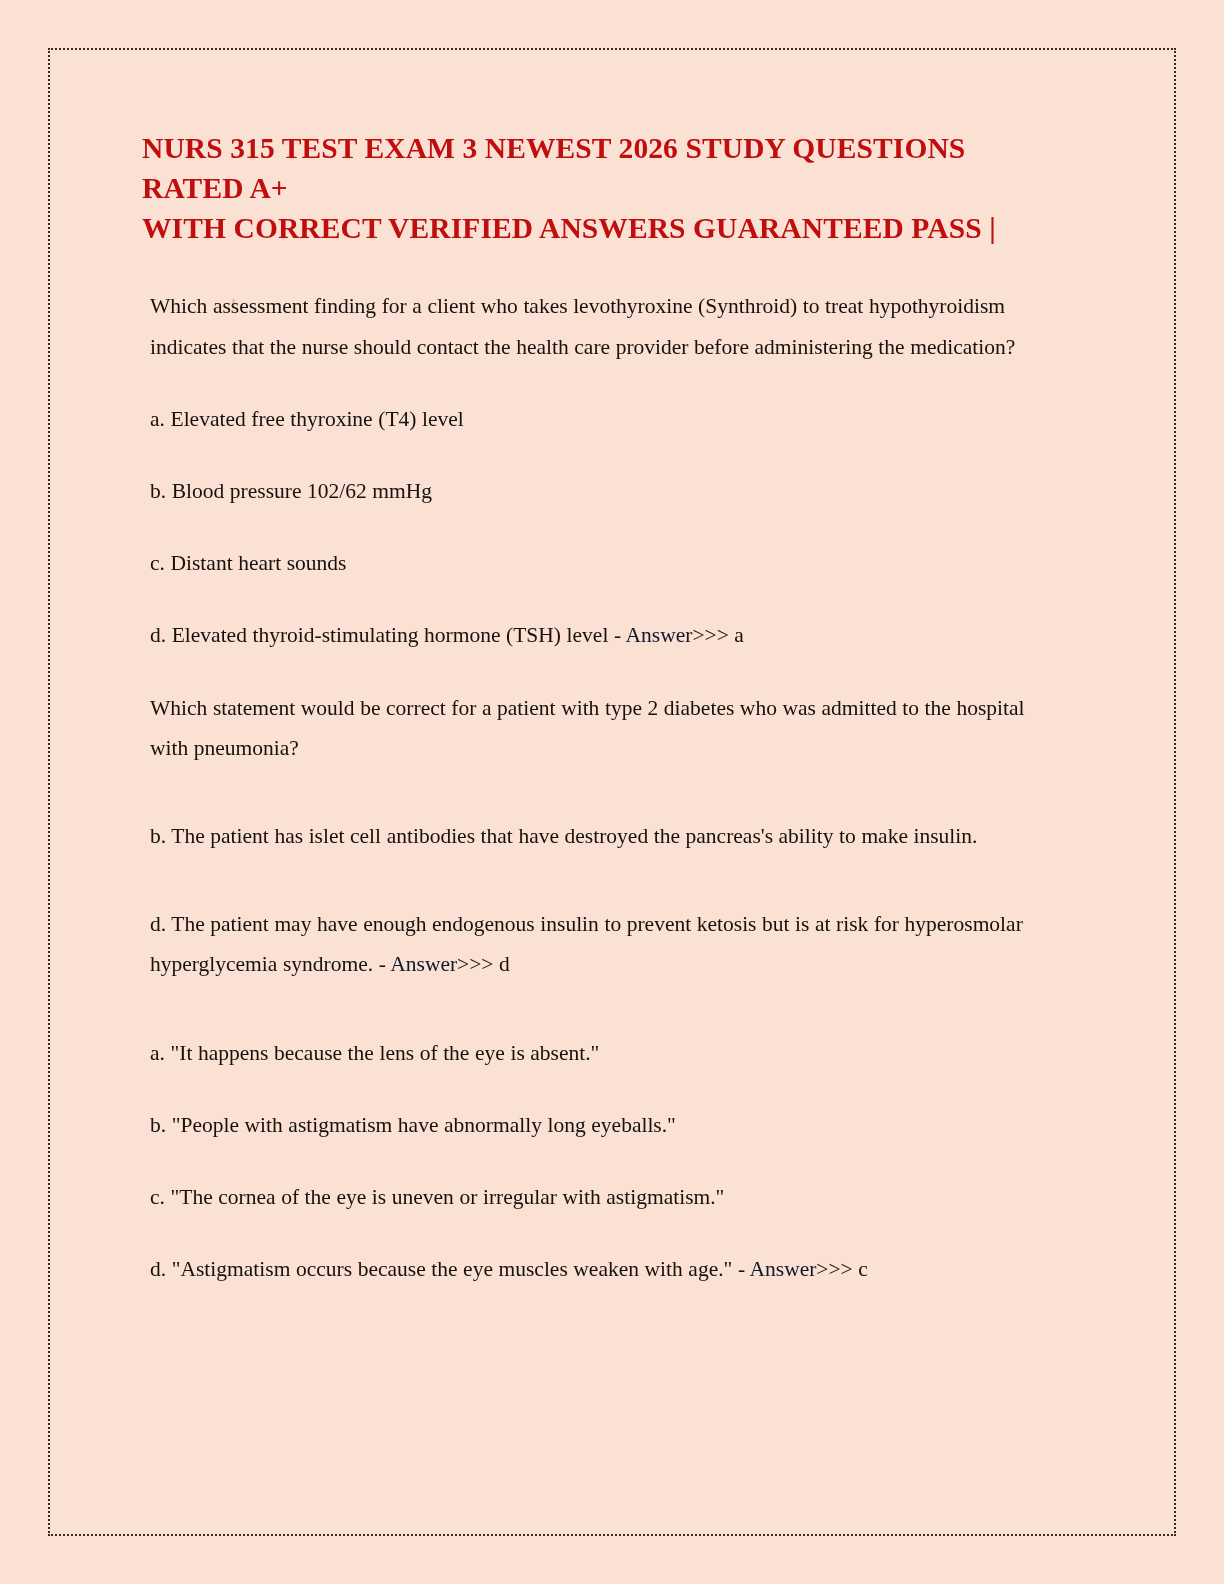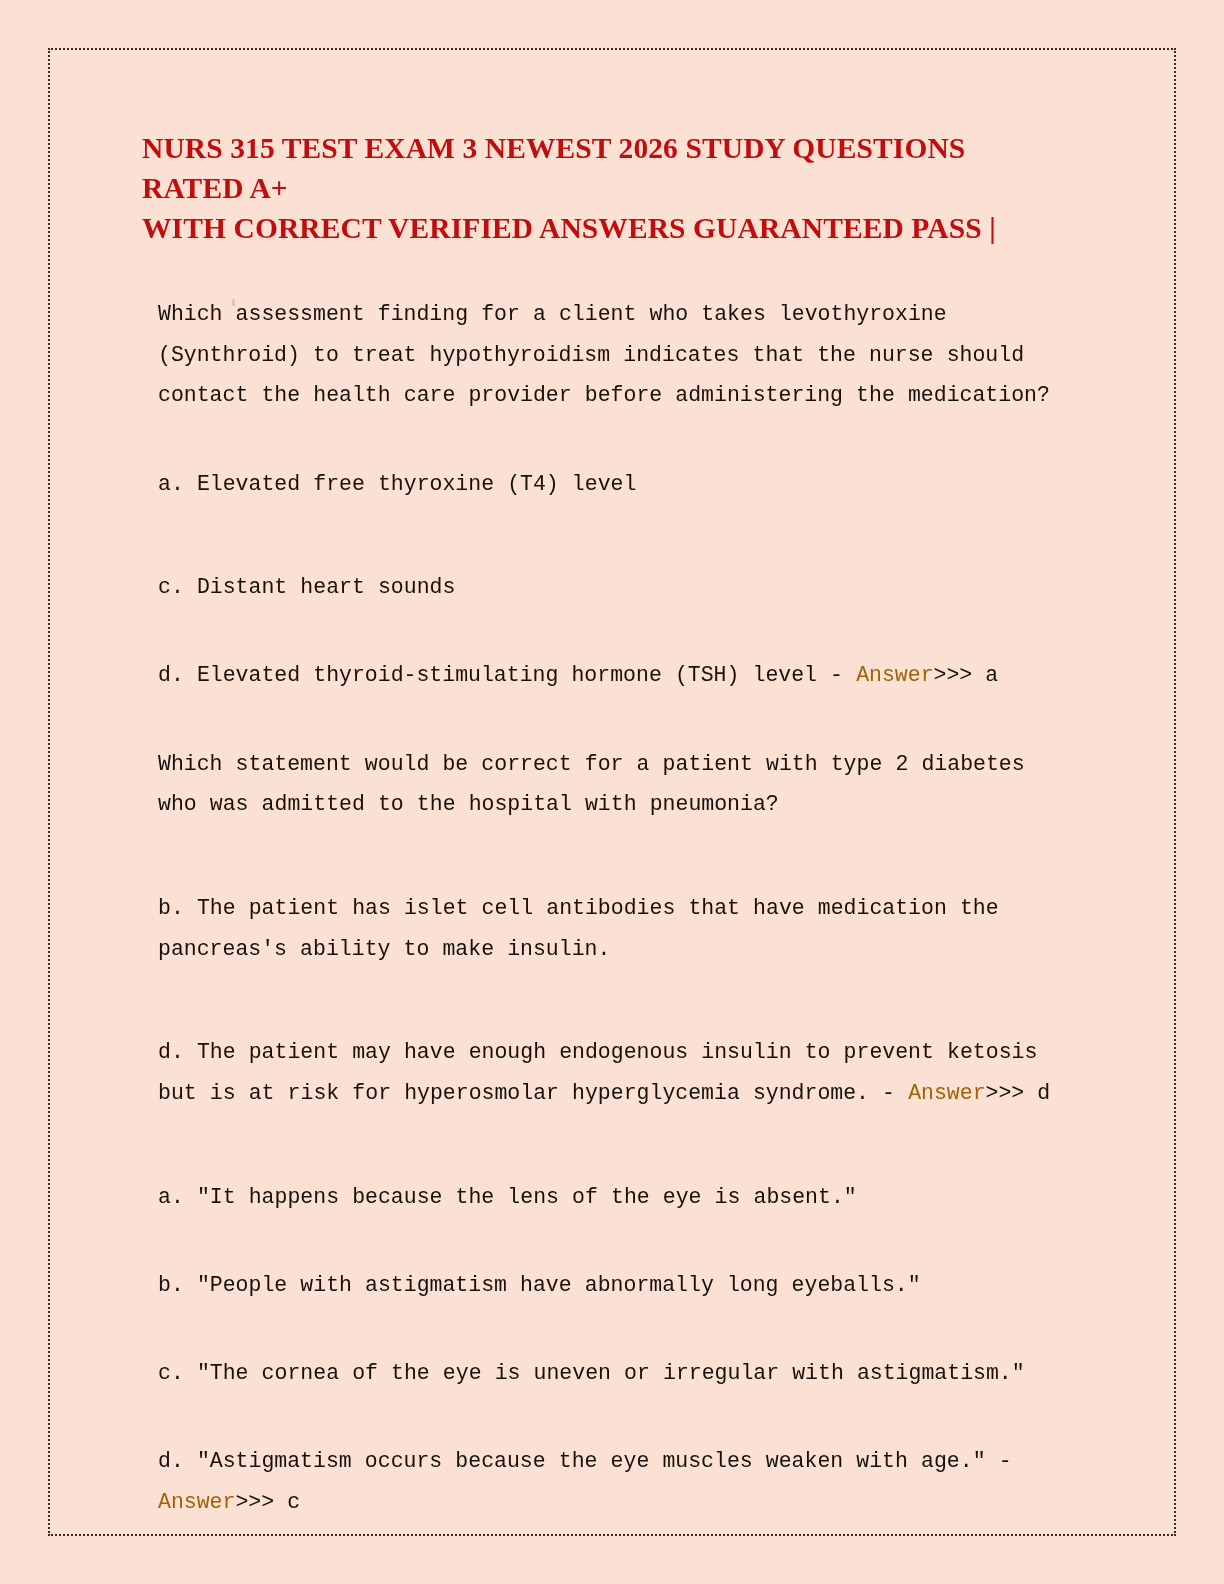--- a/index.html
+++ b/index.html
@@ -59,33 +59,32 @@
     width: 3px;
     height: 7px;
     background: #e5c2b0;
     border-radius: 1px;
   }
 
   .para {
     color: #17110d;
     font-size: 21.5px;
     line-height: 40.5px;
-    margin: 16px;
+    margin: 8px;
     padding: 0;
     text-align: left;
     word-spacing: 0.2px;
-    font-family: Liberation Mono, monospace;
   }
 
   .gap-after-title { height: 30px; }
   .spacer-q   { height: 16px; }
   .spacer-opt { height: 15.5px; }
 
   .answer-tag {
-    color: #a16207;
+    color: #0f172a;
   }
 </style>
 </head>
 <body>
 
 <div id="page">
 
   <div id="page-frame"></div>
 
   <div class="speck"></div>
@@ -98,33 +97,34 @@
       <div>WITH CORRECT VERIFIED ANSWERS GUARANTEED PASS |</div>
     </div>
 
     <div class="gap-after-title"></div>
 
     <div>
       <p class="para">Which assessment finding for a client who takes levothyroxine (Synthroid) to treat hypothyroidism indicates that the nurse should contact the health care provider before administering the medication?</p>
       <div class="spacer-q"></div>
       <p class="para">a. Elevated free thyroxine (T4) level</p>
       <div class="spacer-opt"></div>
+      <p class="para">b. Blood pressure 102/62 mmHg</p>
       <div class="spacer-opt"></div>
       <p class="para">c. Distant heart sounds</p>
       <div class="spacer-opt"></div>
       <p class="para"><span>d. Elevated thyroid-stimulating hormone (TSH) level - </span><span class="answer-tag">Answer</span><span>&gt;&gt;&gt;</span><span> a</span></p>
     </div>
 
     <div class="spacer-q"></div>
 
     <div>
       <p class="para">Which statement would be correct for a patient with type 2 diabetes who was admitted to the hospital with pneumonia?</p>
       <div class="spacer-q"></div>
       <div class="spacer-opt"></div>
-      <p class="para">b. The patient has islet cell antibodies that have medication the pancreas's ability to make insulin.</p>
+      <p class="para">b. The patient has islet cell antibodies that have destroyed the pancreas's ability to make insulin.</p>
       <div class="spacer-opt"></div>
       <div class="spacer-opt"></div>
       <p class="para"><span>d. The patient may have enough endogenous insulin to prevent ketosis but is at risk for hyperosmolar hyperglycemia syndrome. - </span><span class="answer-tag">Answer</span><span>&gt;&gt;&gt;</span><span> d</span></p>
     </div>
 
     <div class="spacer-q"></div>
 
     <div>
       <div class="spacer-q"></div>
       <p class="para">a. "It happens because the lens of the eye is absent."</p>

